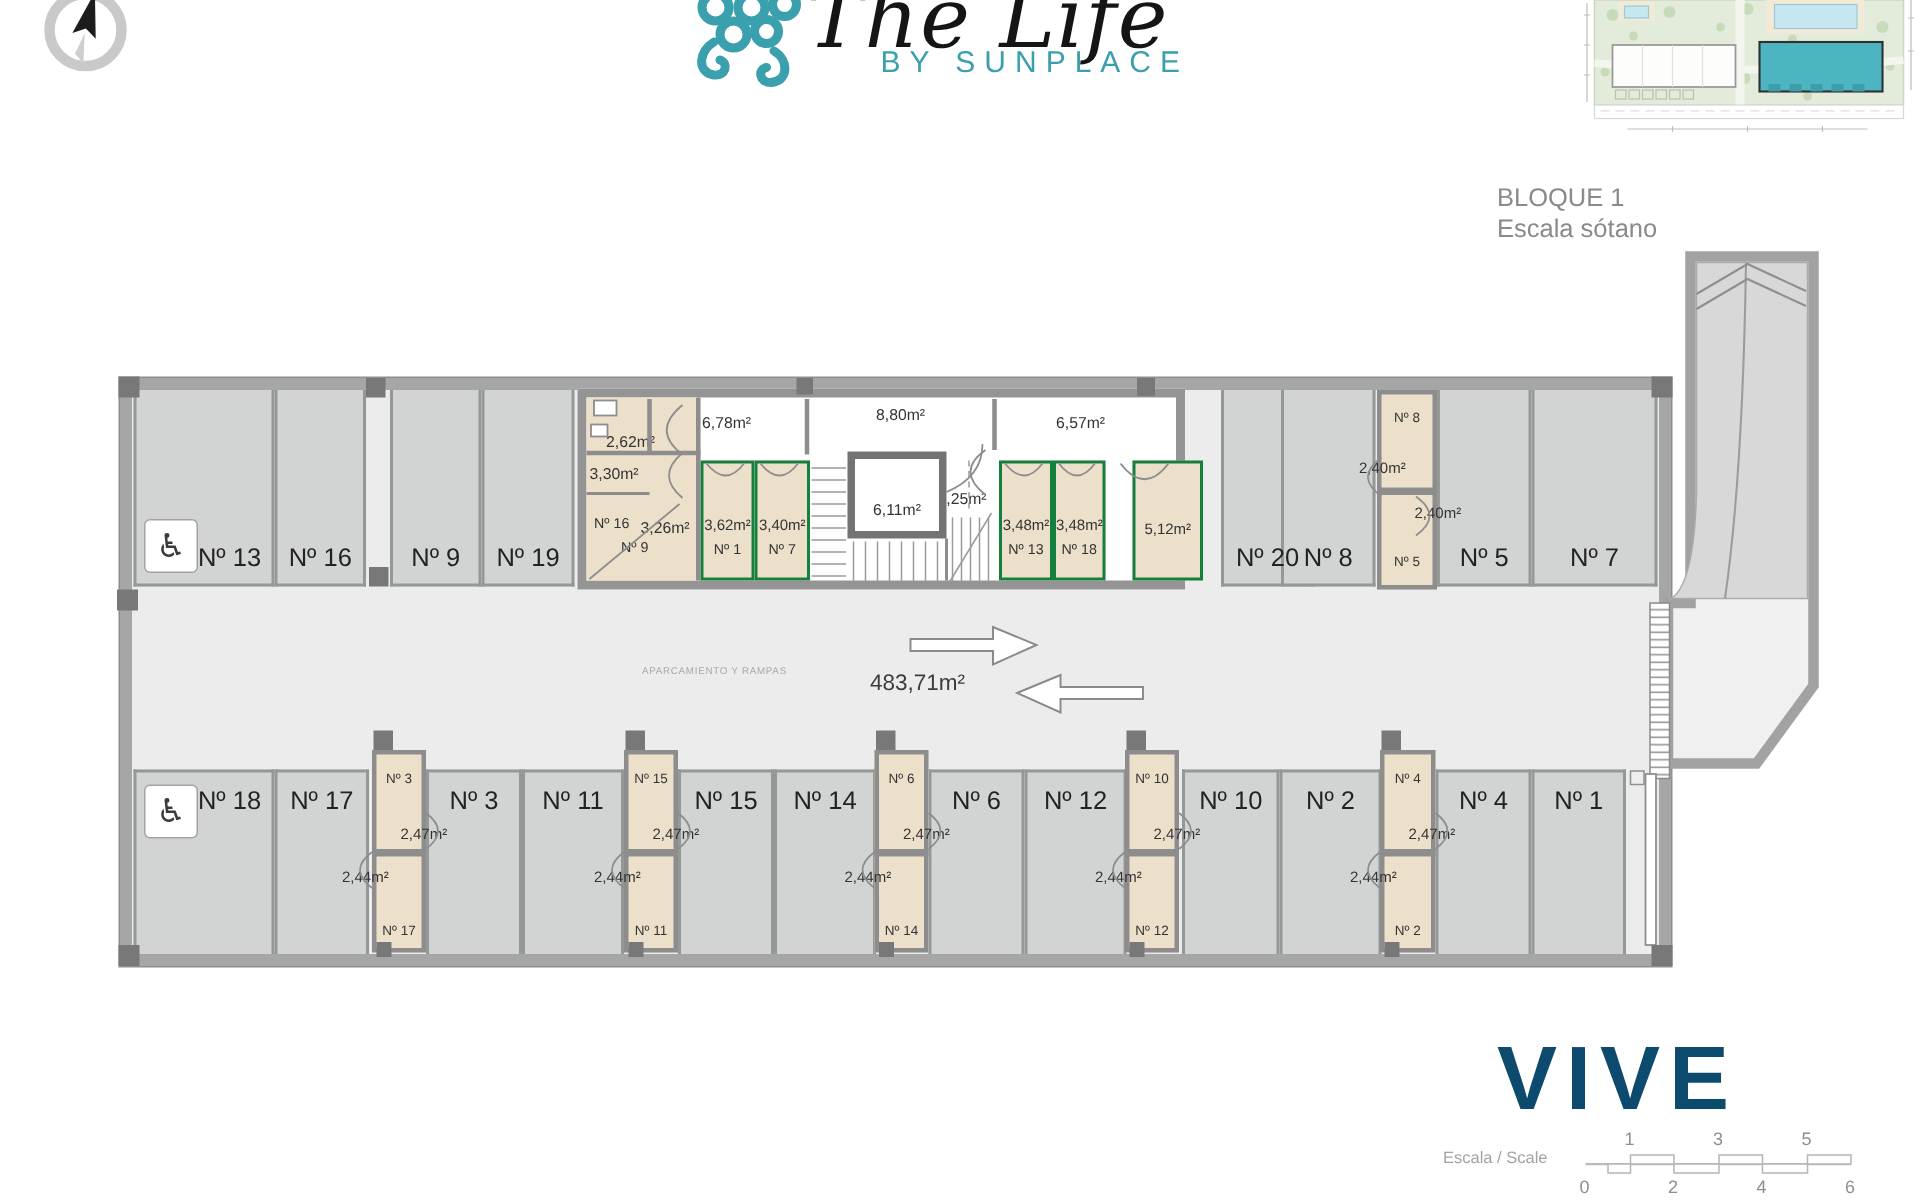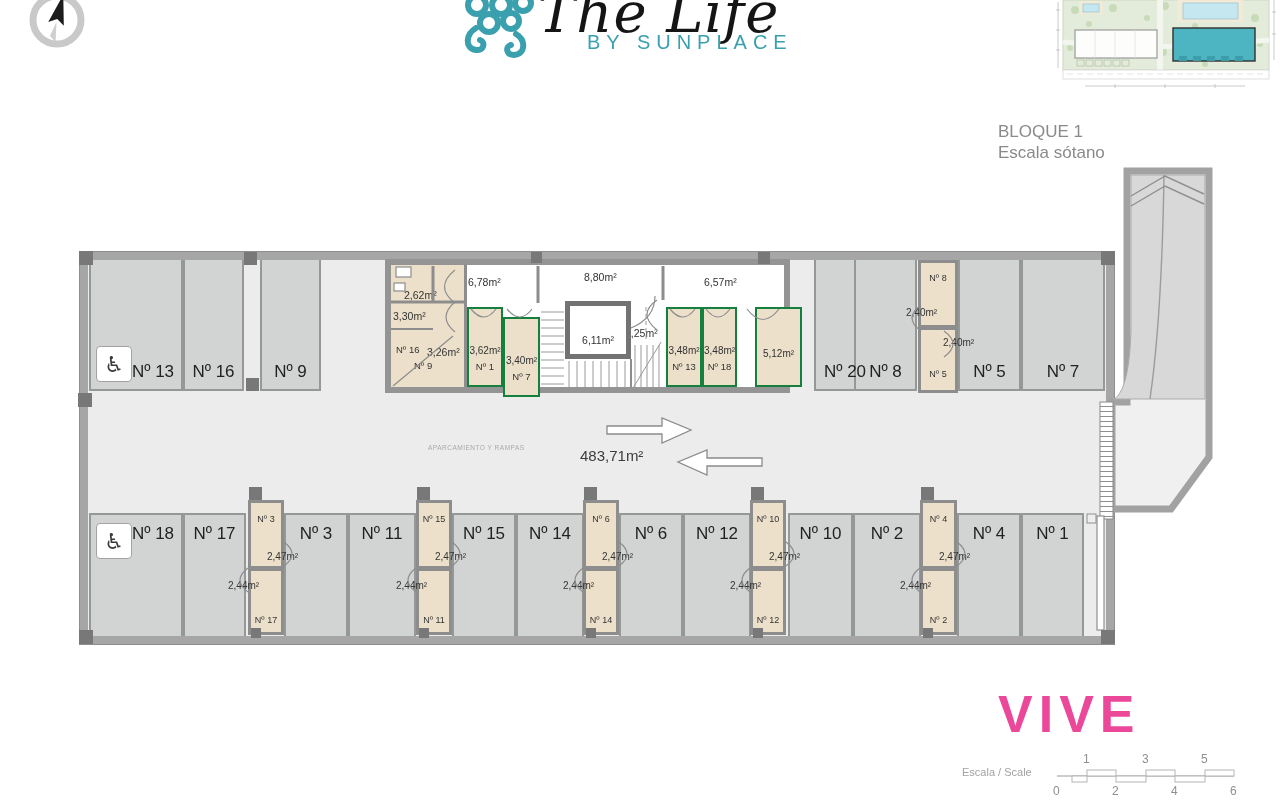--- a/index.html
+++ b/index.html
@@ -61,22 +61,22 @@
   .t-num{position:absolute;font-size:9.5px;color:#333;white-space:nowrap;}
 
   
   .central-caption{position:absolute;left:428px;top:444px;font-size:6.5px;letter-spacing:.5px;color:#a9a9a9;}
   .central-area{position:absolute;left:580px;top:447px;font-size:15px;color:#3c3c3c;}
 
   
   .scale-label{position:absolute;left:962px;top:766px;font-size:11px;color:#a3a3a3;}
   .scale-num{position:absolute;font-size:12px;color:#8f8f8f;}
 
-  .watermark{position:absolute;left:998px;top:684px;font-size:52px;font-weight:800;
-             letter-spacing:6px;color:#ec4899;text-align:center;}
+  .watermark{position:absolute;left:998px;top:684px;font-size:60px;font-weight:800;
+             letter-spacing:6px;color:#0c4a6e;text-align:center;}
 
   svg{display:block;}
   .overlay{position:absolute;left:0;top:0;z-index:2;pointer-events:none;}
 </style>
 </head>
 <body>
 
 <div class="page">
 
   <svg class="abs" style="left:24px;top:-8px;" width="66" height="66" viewBox="0 0 66 66">
@@ -162,20 +162,23 @@
   <div class="stall stall-top" style="left:89px;width:94px;">
     <span class="acc-box" style="left:5px;bottom:7px;">♿</span>
     <span class="stall-label" style="margin-left:34px;">Nº 13</span>
   </div>
   <div class="stall stall-top" style="left:183px;width:61px;">
     <span class="stall-label">Nº 16</span>
   </div>
   <div class="stall stall-top" style="left:260px;width:61px;">
     <span class="stall-label">Nº 9</span>
   </div>
+  <div class="stall stall-top" style="left:321px;width:62px;">
+    <span class="stall-label">Nº 19</span>
+  </div>
   <div class="stall stall-top" style="left:814px;width:62px;">
     <span class="stall-label">Nº 20</span>
   </div>
   <div class="stall stall-top" style="left:854px;width:63px;">
     <span class="stall-label">Nº 8</span>
   </div>
   <div class="stall stall-top" style="left:958px;width:63px;">
     <span class="stall-label">Nº 5</span>
   </div>
   <div class="stall stall-top" style="left:1021px;width:84px;">
@@ -200,21 +203,21 @@
 
     <span class="t-lbl" style="left:77px;top:11px;">6,78m²</span>
     <span class="t-lbl" style="left:193px;top:6px;">8,80m²</span>
     <span class="t-lbl" style="left:313px;top:11px;">6,57m²</span>
     <span class="t-lbl" style="left:234px;top:62px;">3,25m²</span>
 
     <div class="room" style="left:76px;top:42px;width:36px;height:80px;">
       <span class="room-area">3,62m²</span>
       <span class="room-num">Nº 1</span>
     </div>
-    <div class="room" style="left:112px;top:42px;width:37px;height:80px;margin-top:10px;">
+    <div class="room" style="left:112px;top:42px;width:37px;height:80px;">
       <span class="room-area">3,40m²</span>
       <span class="room-num">Nº 7</span>
     </div>
     <div class="lift">
       <span>6,11m²</span>
     </div>
     <div class="room" style="left:275px;top:42px;width:36px;height:80px;">
       <span class="room-area">3,48m²</span>
       <span class="room-num">Nº 13</span>
     </div>

